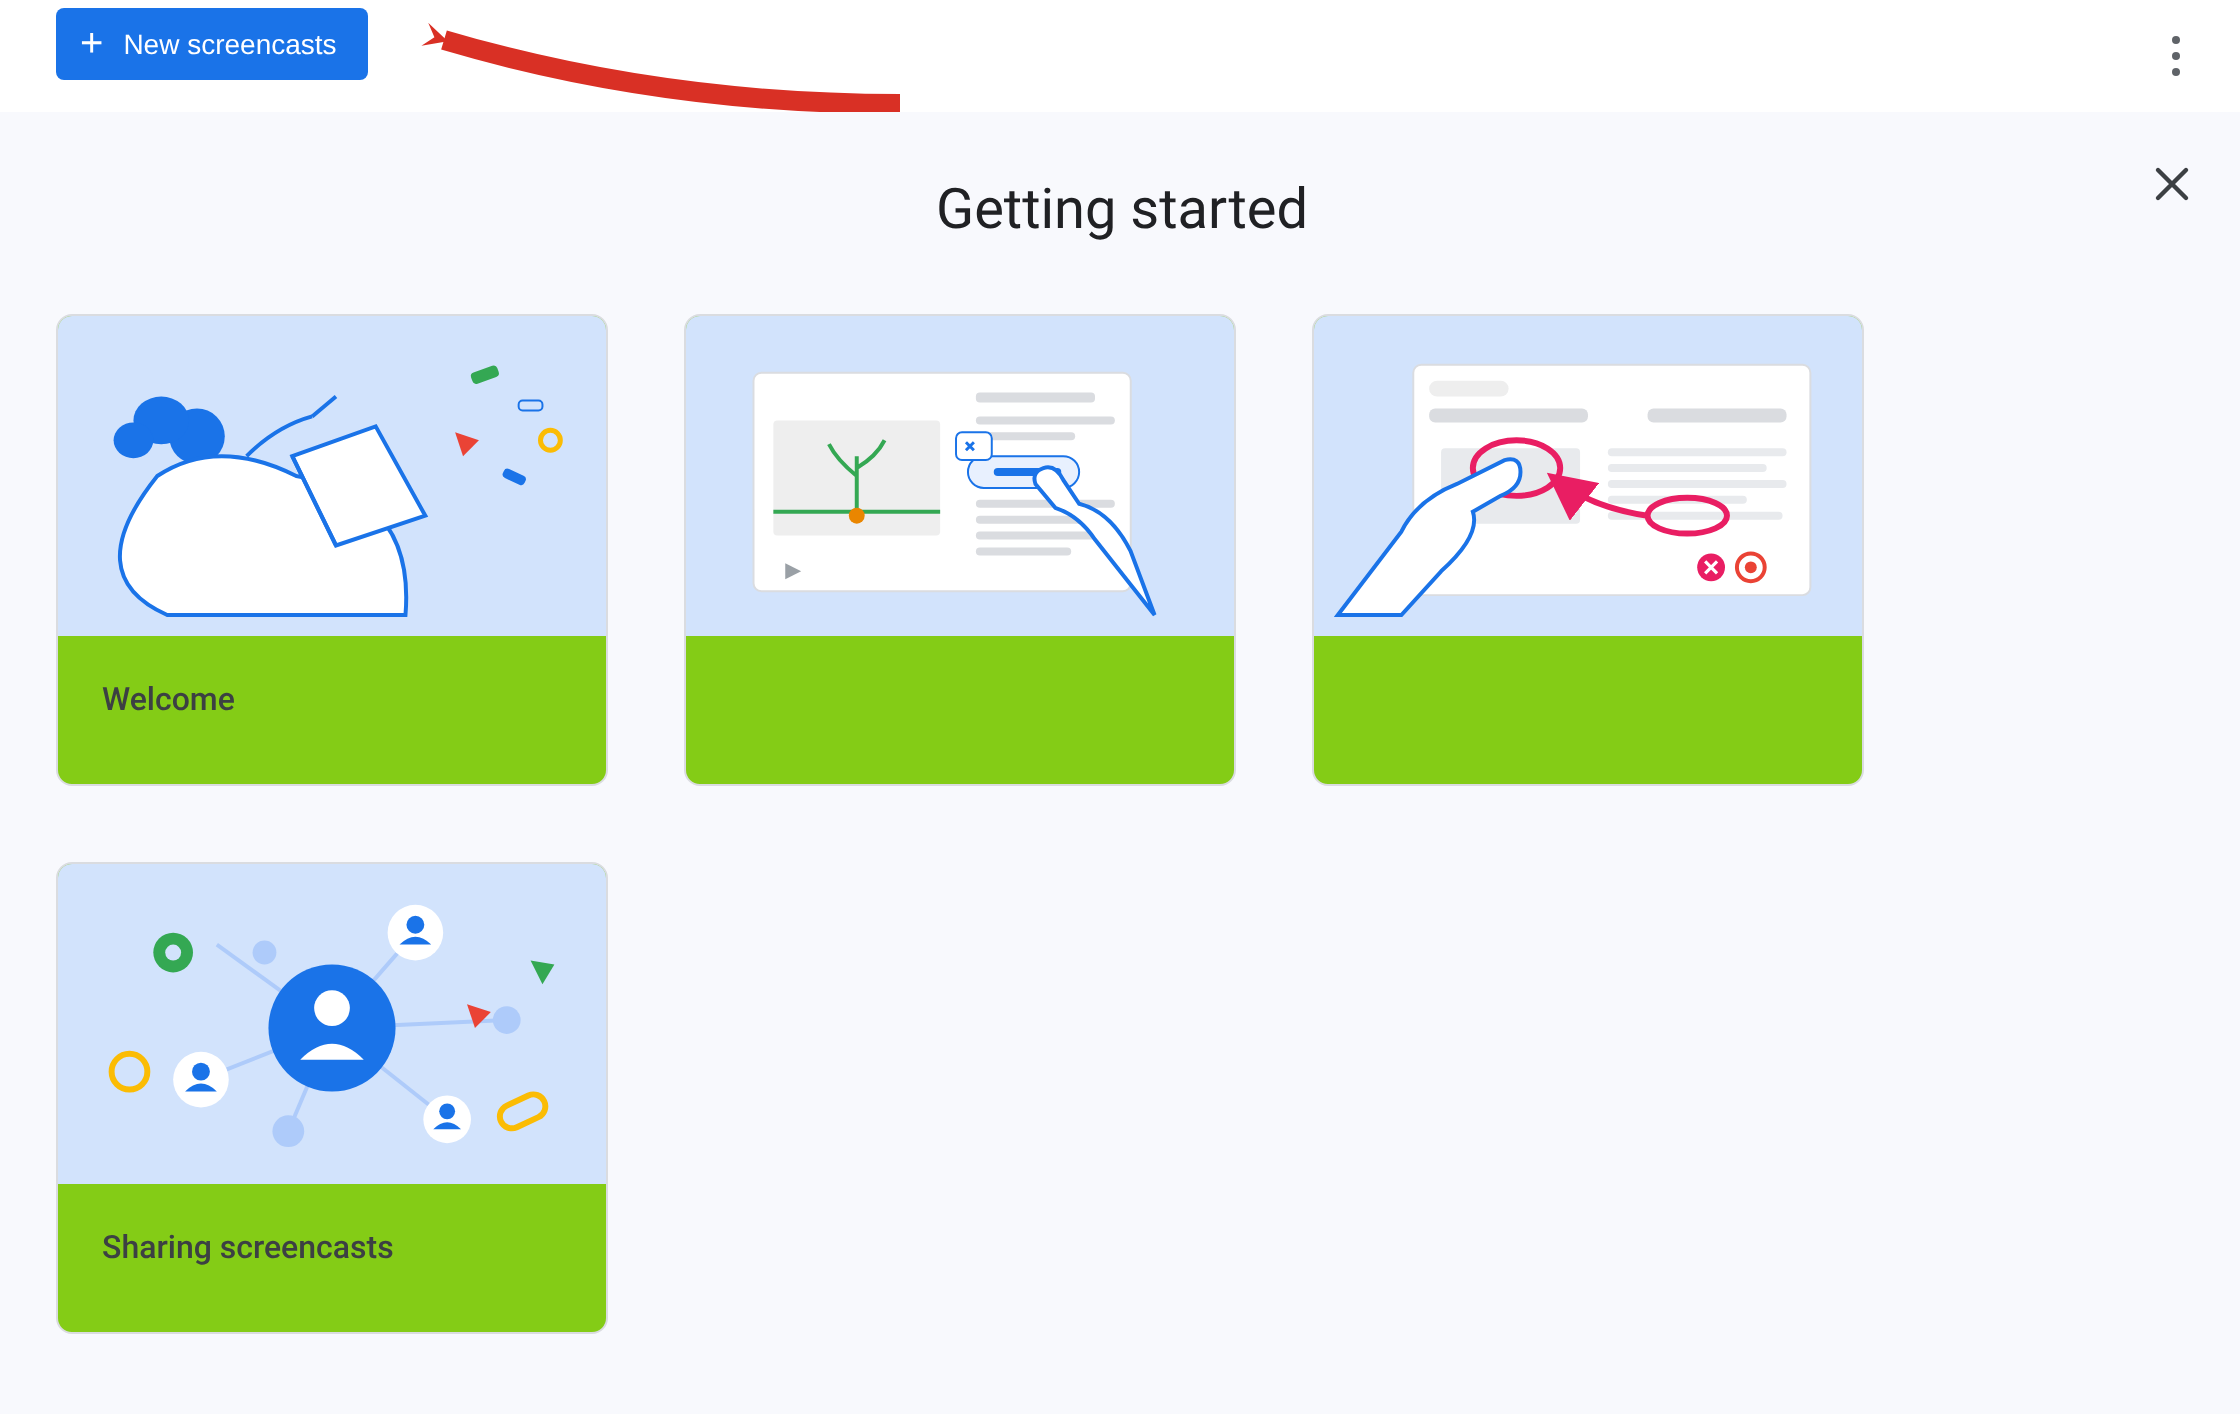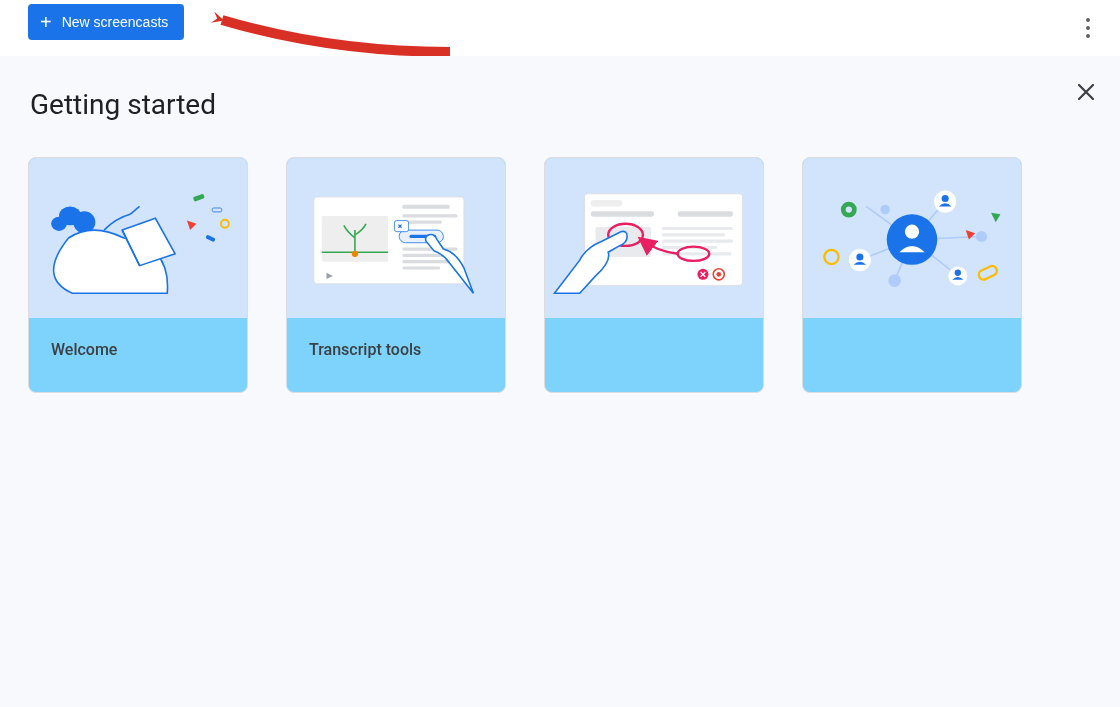--- a/index.html
+++ b/index.html
@@ -81,32 +81,33 @@
     cursor: pointer;
     border-radius: 50%;
     font-size: 24px;
     color: #3c4043;
   }
   .panel-title {
     font-size: 28px;
     font-weight: 400;
     margin: 4px 0 36px 2px;
     color: #202124;
+    text-align: center;
   }
 
   .cards {
     display: flex;
     flex-wrap: wrap;
     gap: 38px 38px;
   }
 
   .card {
-    width: 220px;
+    width: 276px;
     height: 236px;
-    background: #7dd3fc;
+    background: #84cc16;
     border: 1px solid #dadce0;
     border-radius: 8px;
     overflow: hidden;
     cursor: pointer;
     box-shadow: 0 0 0 rgba(0,0,0,0);
   }
   .card .illus {
     height: 160px;
     background: #d2e3fc;
     display: flex;
@@ -217,21 +218,20 @@
           <rect x="142" y="70" width="56" height="16" rx="8" fill="#e8f0fe" stroke="#1a73e8"></rect>
           <rect x="155" y="76" width="34" height="4" rx="2" fill="#1a73e8"></rect>
           <rect x="136" y="58" width="18" height="14" rx="3" fill="#ffffff" stroke="#1a73e8"></rect>
           <path d="M141 63 l4 4 M145 63 l-4 4" stroke="#1a73e8" stroke-width="1.5"></path>
 
           <g stroke="#1a73e8" stroke-width="2" fill="#ffffff">
             <path d="M236 150 L206 112 Q198 100 186 96 L176 84 Q174 78 180 76 Q186 74 190 82 L198 94 Q214 98 224 118 Z"></path>
           </g>
         </svg>
       </div>
-      <div class="label">Transcript tools</div>
     </div>
 
     <div class="card">
       <div class="illus">
         <svg width="276" height="160" viewBox="0 0 276 160">
 
           <rect x="50" y="24" width="200" height="116" rx="4" fill="#ffffff" stroke="#dadce0"></rect>
           <rect x="58" y="32" width="40" height="8" rx="4" fill="#eeeeee"></rect>
           <rect x="58" y="46" width="80" height="7" rx="3" fill="#dadce0"></rect>
           <rect x="168" y="46" width="70" height="7" rx="3" fill="#dadce0"></rect>
@@ -300,16 +300,17 @@
           <circle cx="226" cy="78" r="7" fill="#aecbfa"></circle>
 
           <circle cx="58" cy="44" r="10" fill="#34a853"></circle>
           <circle cx="58" cy="44" r="4" fill="#d2e3fc"></circle>
           <polygon points="206,70 218,74 210,82" fill="#ea4335"></polygon>
           <polygon points="238,48 250,50 244,60" fill="#34a853"></polygon>
           <circle cx="36" cy="104" r="9" fill="none" stroke="#fbbc04" stroke-width="3"></circle>
           <rect x="222" y="118" width="24" height="12" rx="6" fill="none" stroke="#fbbc04" stroke-width="3" transform="rotate(-25 234 124)"></rect>
         </svg>
       </div>
+      <div class="label">Sharing screencasts</div>
     </div>
 
   </div>
 </div>
 
 </body></html>

